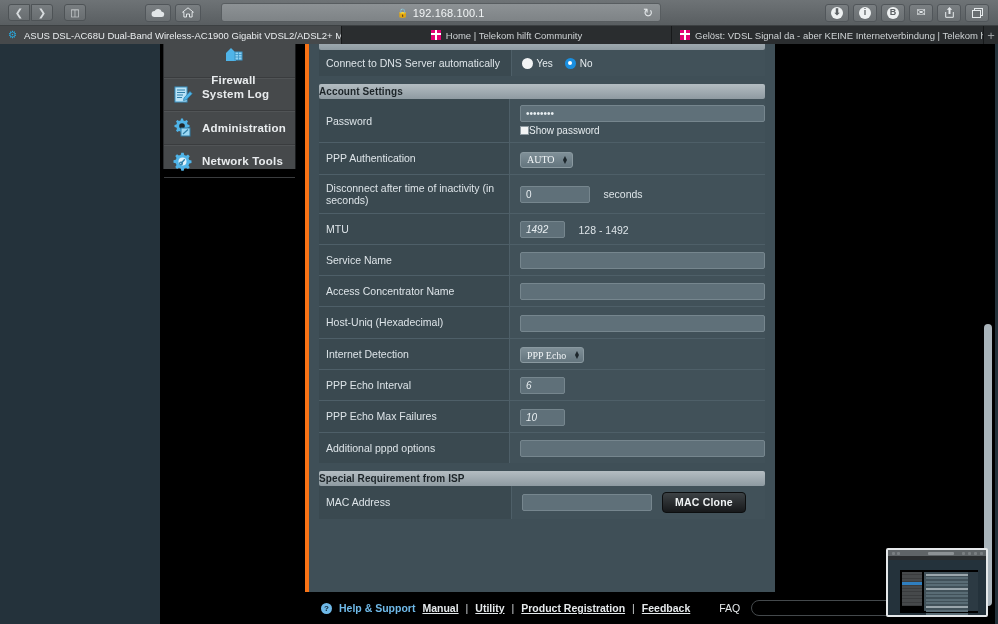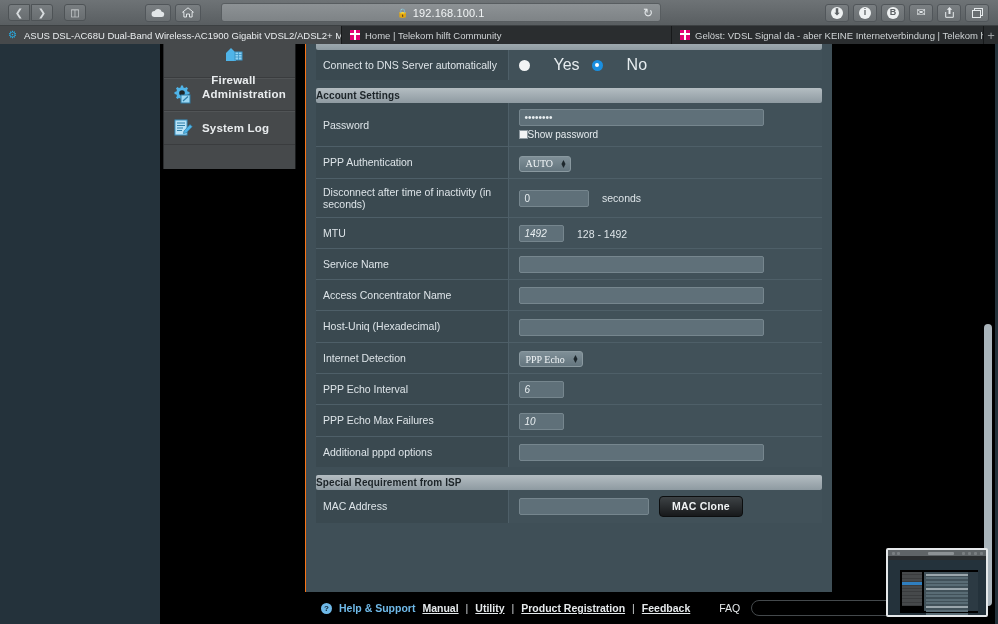--- a/index.html
+++ b/index.html
@@ -75,21 +75,21 @@
     background: #2a2d2f; display: flex; align-items: stretch;
   }
   .tab {
     display: flex; align-items: center; gap: 5px;
     padding: 0 8px; font-size: 9.5px; color: #cfd3d5;
     border-right: 1px solid #17191a;
     overflow: hidden; white-space: nowrap;
   }
   .tab.active { background: #46494b; color: #e9ecee; }
   .tab.t1 { width: 342px; }
-  .tab.t2 { width: 330px; }
+  .tab.t2 { width: 330px; justify-content: center; }
   .tab.t3 { width: 312px; }
   #tab-add {
     flex: 1; display: flex; align-items: center; justify-content: center;
     color: #9a9ea0; font-size: 13px;
   }
   .favicon-t {
     width: 10px; height: 10px; background: #e20074; flex: 0 0 auto;
     position: relative;
   }
   .favicon-t::before, .favicon-t::after {
@@ -129,23 +129,23 @@
   }
   .nav-item:first-child { border-top: none; flex-direction: column; }
   .nav-label {
     color: #e9ecee; font-size: 11.5px; font-weight: bold;
     letter-spacing: .2px;
   }
   .nav-ico { width: 21px; height: 21px; flex: 0 0 auto; }
 
   
   #settings {
-    position: absolute; left: 145px; top: 0; width: 527px; height: 548px;
+    position: absolute; left: 145px; top: 0; width: 470px; height: 548px;
     background: #3f4f57;
-    border-left: 1px solid #f97316;
+    border-left: 4px solid #f97316;
   }
   #settings-inner { padding: 0 10px; }
 
   .sect-head {
     height: 15px; margin-top: 0;
     background: linear-gradient(#b4bdc2, #8e9aa1);
     border-radius: 2px;
     color: #1c2428; font-size: 10px; font-weight: bold;
     display: flex; align-items: center; padding-left: 0;
     letter-spacing: .1px;
@@ -184,21 +184,21 @@
   .suffix { color: #dde4e8; font-size: 10.5px; margin-left: 9px; }
 
   .radio-row { display: flex; align-items: center; gap: 4px; }
   .radio {
     width: 11px; height: 11px; border-radius: 50%;
     display: inline-flex; align-items: center; justify-content: center;
   }
   .radio.off { background: #f2f4f5; }
   .radio.on  { background: #1a8fe0; }
   .radio.on::after { content:''; width:4px; height:4px; border-radius:50%; background:#fff; }
-  .radio-lbl { color: #e6ecef; font-size: 16px; margin-right: 8px; margin-left: 20px; }
+  .radio-lbl { color: #e6ecef; font-size: 10px; margin-right: 8px; }
 
   .pw-stack { display: flex; flex-direction: column; gap: 3px; }
   .chk-row { display: flex; align-items: center; gap: 0; }
   .chk { width: 9px; height: 9px; background: #f2f4f5; border: 1px solid #8e9aa1; }
   .chk-lbl { color: #e6ecef; font-size: 10px; }
 
   .sel {
     background: linear-gradient(#7f8f97, #64757e);
     border: 1px solid #8a99a0; border-radius: 3px;
     height: 16px; display: inline-flex; align-items: center;
@@ -360,37 +360,48 @@
           <path d="M3 9 8 4l5 5v8H3z" fill="#4fb4e8"></path>
           <rect x="12" y="8" width="7" height="8" fill="#8fd2f2" stroke="#3a93c4"></rect>
           <path d="M12 10.5h7M12 13h7M15.5 8v8" stroke="#3a93c4" stroke-width=".8"></path>
         </svg>
       </span>
       <span class="nav-label">Firewall</span>
     </div>
     <div class="nav-item">
       <span class="nav-ico">
         <svg width="21" height="21" viewBox="0 0 21 21">
+          <rect x="3" y="3" width="12" height="15" fill="#b9e3f7" stroke="#3a93c4"></rect>
+          <path d="M5 6h8M5 8.5h8M5 11h6M5 13.5h5" stroke="#2f7fa8" stroke-width="1"></path>
+          <path d="M12 14 18 7.5l2.2 2.2L14 16l-2.6.6z" fill="#4fb4e8" stroke="#2f7fa8" stroke-width=".7"></path>
+        </svg>
+      </span>
+      <span class="nav-label">System Log</span>
+    </div>
+    <div class="nav-item">
+      <span class="nav-ico">
+        <svg width="21" height="21" viewBox="0 0 21 21">
           <path d="M9 1.5 11 1.5 11.4 3.4 13 4 14.6 3 16 4.4 15 6 15.6 7.6 17.5 8 17.5 10 15.6 10.4 15 12 16 13.6 14.6 15 13 14 11.4 14.6 11 16.5 9 16.5 8.6 14.6 7 14 5.4 15 4 13.6 5 12 4.4 10.4 2.5 10 2.5 8 4.4 7.6 5 6 4 4.4 5.4 3 7 4 8.6 3.4z" fill="#4fb4e8"></path>
           <circle cx="10" cy="9" r="2.8" fill="#1f2628"></circle>
           <rect x="9" y="11" width="9" height="8" fill="#9bd8f4" stroke="#2f7fa8"></rect>
           <path d="M11 17 16 12.5" stroke="#2f7fa8" stroke-width="1.2"></path>
         </svg>
       </span>
       <span class="nav-label">Administration</span>
     </div>
     <div class="nav-item">
       <span class="nav-ico">
         <svg width="21" height="21" viewBox="0 0 21 21">
-          <rect x="3" y="3" width="12" height="15" fill="#b9e3f7" stroke="#3a93c4"></rect>
-          <path d="M5 6h8M5 8.5h8M5 11h6M5 13.5h5" stroke="#2f7fa8" stroke-width="1"></path>
-          <path d="M12 14 18 7.5l2.2 2.2L14 16l-2.6.6z" fill="#4fb4e8" stroke="#2f7fa8" stroke-width=".7"></path>
+          <path d="M9.3 1.8h2.4l.5 2.2 1.9.8 1.9-1.2 1.7 1.7-1.2 1.9.8 1.9 2.2.5v2.4l-2.2.5-.8 1.9 1.2 1.9-1.7 1.7-1.9-1.2-1.9.8-.5 2.2H9.3l-.5-2.2-1.9-.8-1.9 1.2L3.3 16l1.2-1.9-.8-1.9-2.2-.5V9.3l2.2-.5.8-1.9-1.2-1.9 1.7-1.7 1.9 1.2 1.9-.8z" fill="#4fb4e8"></path>
+          <circle cx="10.5" cy="10.5" r="4" fill="#dff2fb"></circle>
+          <path d="M9 12.5 12.8 8.3" stroke="#2f7fa8" stroke-width="1.4"></path>
+          <circle cx="9" cy="12.5" r="1.4" fill="none" stroke="#2f7fa8" stroke-width="1.2"></circle>
         </svg>
       </span>
-      <span class="nav-label">System Log</span>
+      <span class="nav-label">Network Tools</span>
     </div>
   </div>
 
   <div id="settings">
     <div id="settings-inner">
 
       <div style="height:6px;overflow:hidden;">
         <div class="sect-head" style="margin-top:-9px;"></div>
       </div>
 

